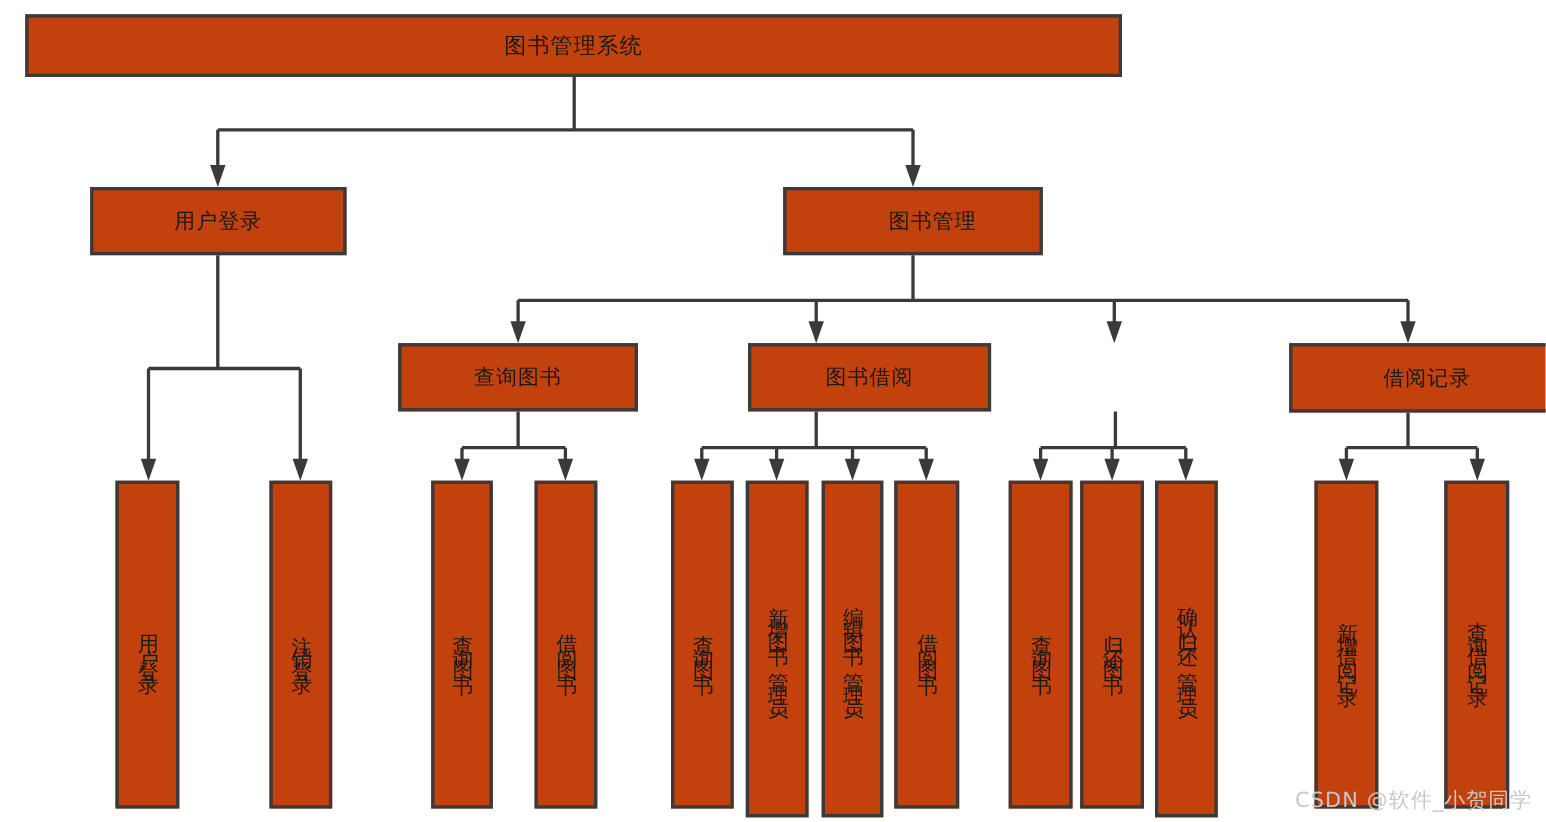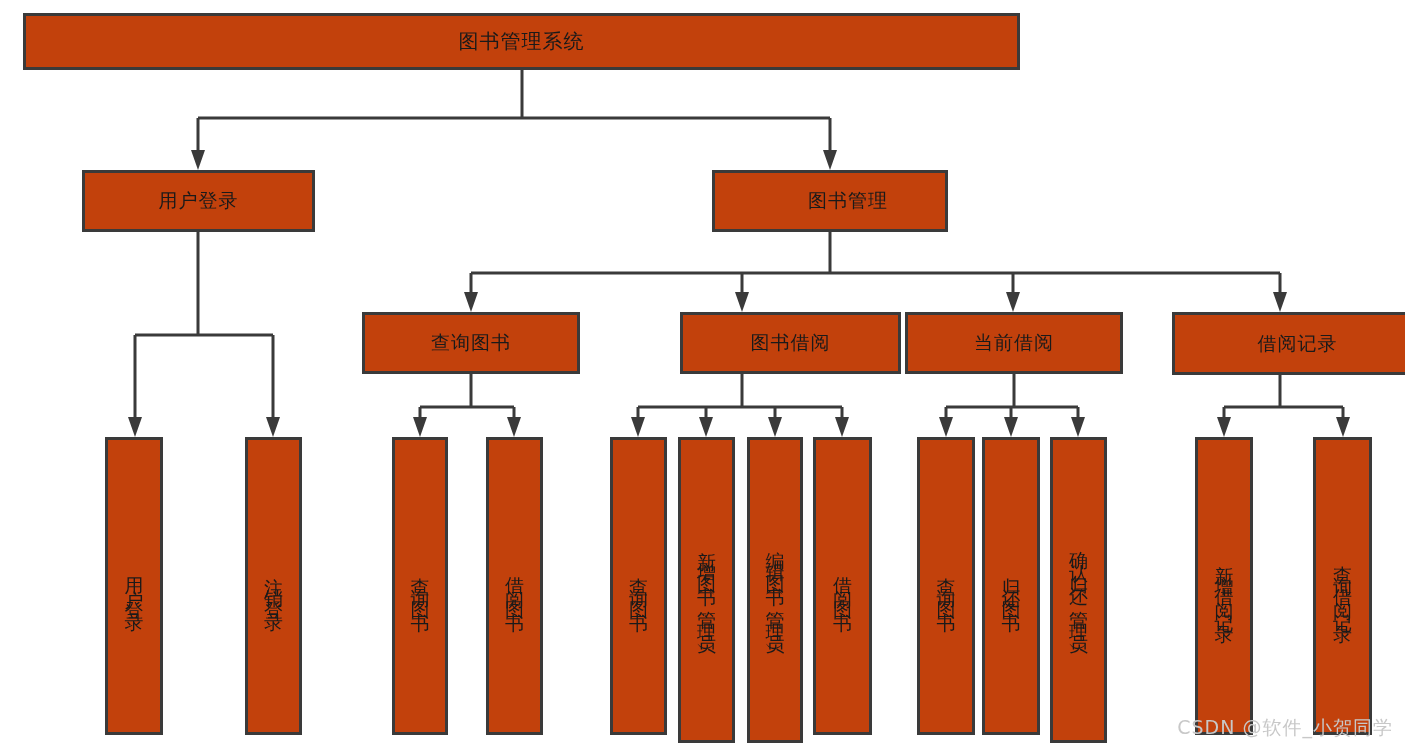--- a/index.html
+++ b/index.html
@@ -100,23 +100,20 @@
   <div class="box hbox" style="left:712px; top:170px; width:236px; height:62px;padding-left:36px;">
     <span>图书管理</span>
   </div>
 
   <div class="box hbox" style="left:362px; top:312px; width:218px; height:62px;">
     <span>查询图书</span>
   </div>
   <div class="box hbox" style="left:632px; top:312px; width:221px; height:62px;margin-left:48px;">
     <span>图书借阅</span>
   </div>
-  <div class="box hbox" style="left:905px; top:312px; width:218px; height:62px;">
-    <span>当前借阅</span>
-  </div>
   <div class="box hbox" style="left:1172px; top:312px; width:251px; height:63px;">
     <span>借阅记录</span>
   </div>
 
   <div class="box leaf" style="left:105px; top:437px; width:58px; height:298px;">
     <span class="vtext">用户登录</span>
   </div>
   <div class="box leaf" style="left:245px; top:437px; width:57px; height:298px;">
     <span class="vtext">注销登录</span>
   </div>

